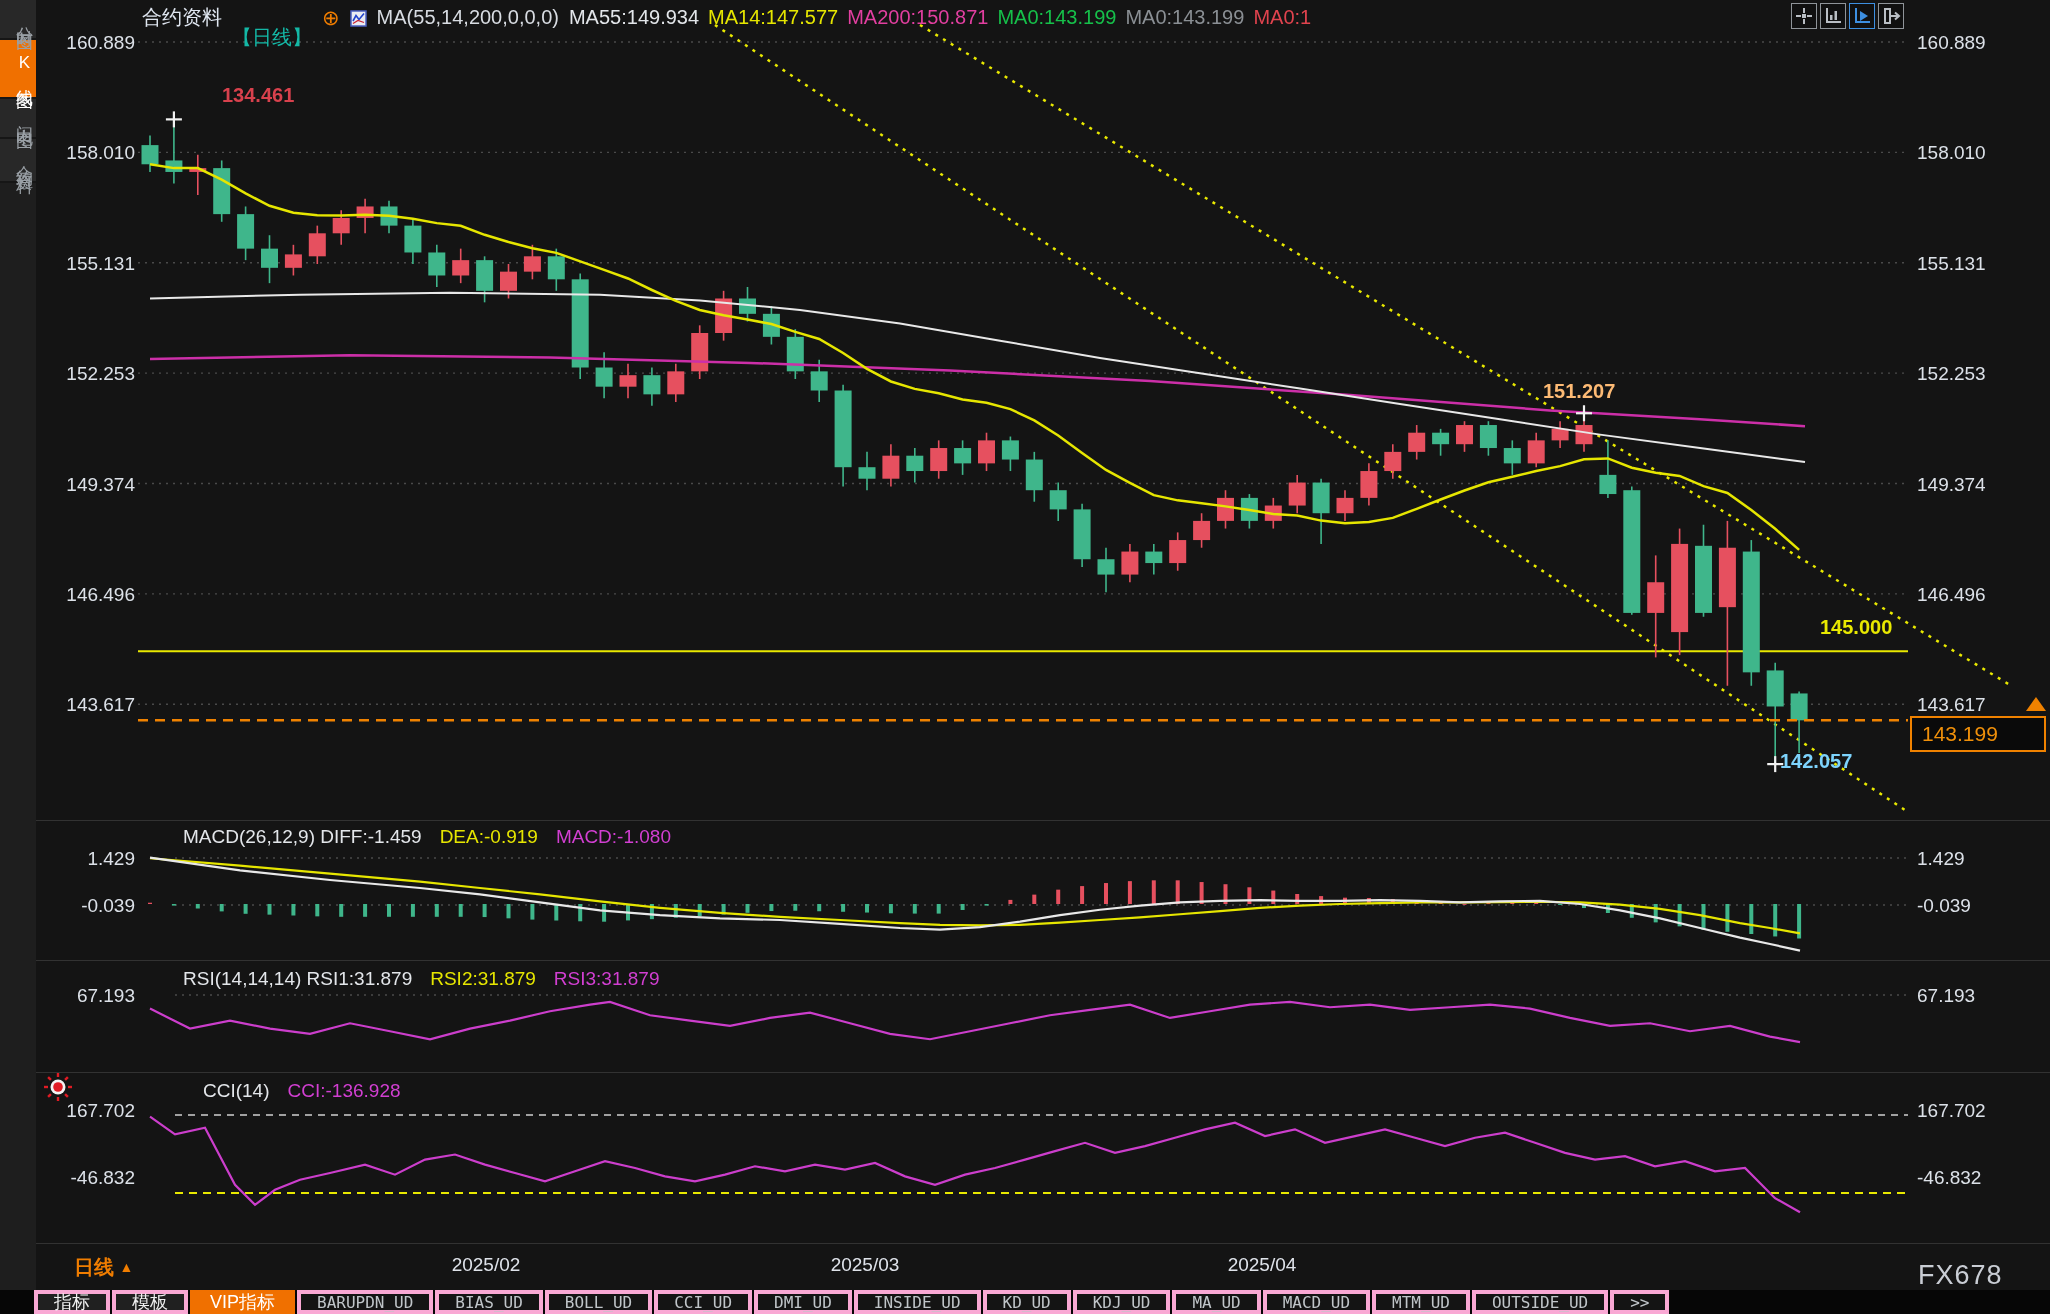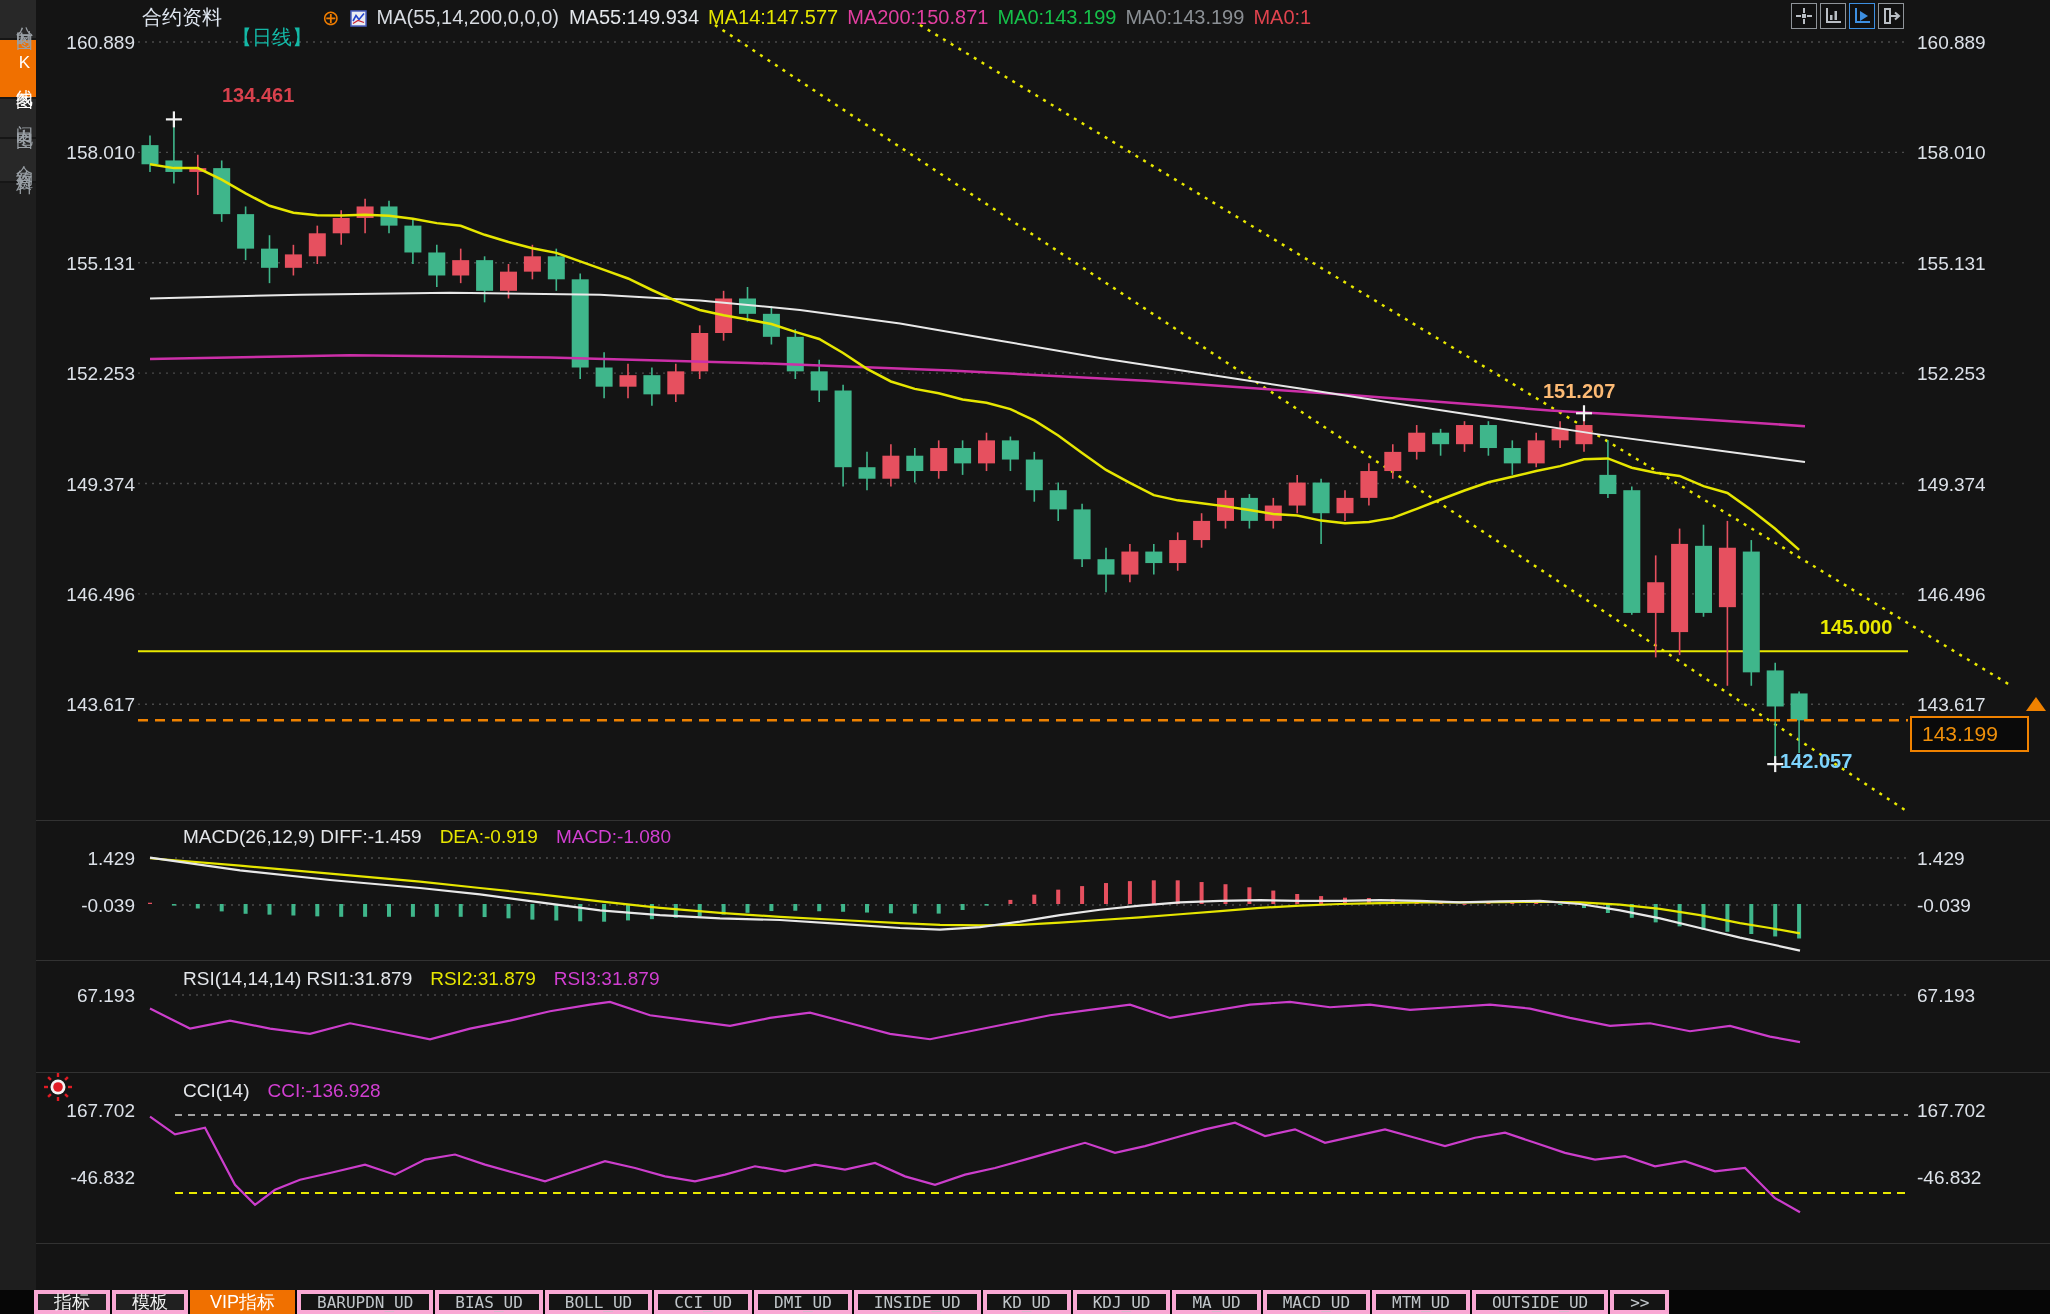--- a/index.html
+++ b/index.html
@@ -29,21 +29,21 @@
     display:flex;align-items:center;justify-content:center;cursor:pointer;}
   .tb-btn.active{border-color:#3d8fe0;}
 
   
   .pane-label{position:absolute;display:flex;gap:18px;font-size:19px;z-index:4;white-space:nowrap;}
 
   
   .anno{position:absolute;font-size:20px;font-weight:bold;z-index:4;white-space:nowrap;}
 
   
-  .price-tag{position:absolute;left:1910px;top:716px;width:119px;height:36px;background:#0a0a0a;
+  .price-tag{position:absolute;left:1910px;top:716px;width:136px;height:36px;background:#0a0a0a;
     border:2px solid #f08200;box-sizing:border-box;color:#f0900a;font-size:21px;
     display:flex;align-items:center;padding-left:10px;z-index:6;}
   .price-arrow{position:absolute;left:2026px;top:697px;width:0;height:0;z-index:6;
     border-left:10px solid transparent;border-right:10px solid transparent;
     border-bottom:14px solid #f08200;}
 
   
   .date-row{position:absolute;left:36px;top:1246px;width:2014px;height:44px;z-index:4;}
   .period-btn{position:absolute;left:38px;top:8px;color:#f07d00;font-size:20px;font-weight:bold;cursor:pointer;}
   .period-btn .tri{font-size:14px;vertical-align:2px;}
@@ -412,36 +412,44 @@
       <span style="color: rgb(227, 230, 234);">MACD(26,12,9) DIFF:-1.459</span>
       <span style="color: rgb(230, 230, 0);">DEA:-0.919</span>
       <span style="color: rgb(210, 63, 210);">MACD:-1.080</span>
     </div>
   <div class="pane-label" style="left:183px;top:968px;" id="rsi-label">
       <span style="color: rgb(227, 230, 234);">RSI(14,14,14) RSI1:31.879</span>
       <span style="color: rgb(230, 230, 0);">RSI2:31.879</span>
       <span style="color: rgb(210, 63, 210);">RSI3:31.879</span>
     </div>
   <div class="pane-label" style="left:183px;top:1080px;" id="cci-label">
-      <span style="color: rgb(227, 230, 234);">CCI(14)</span>
+      <span style="color: rgb(227, 230, 234); margin-left: 20px;">CCI(14)</span>
       <span style="color: rgb(210, 63, 210);">CCI:-136.928</span>
     </div>
 
   <div id="annotations">
       <span class="anno" style="left: 222px; top: 84px; color: rgb(216, 65, 77);">134.461</span>
       <span class="anno" style="left: 1543px; top: 380px; color: #fdba74;">151.207</span>
       <span class="anno" style="left: 1780px; top: 750px; color: #7dd3fc;">142.057</span>
       <span class="anno" style="left: 1820px; top: 616px; color: rgb(233, 233, 0);">145.000</span>
     </div>
 
   <div class="price-tag">
     <span>143.199</span>
   </div>
   <div class="price-arrow"></div>
 
+  <div class="date-row">
+    <span class="period-btn">
+      <span>日线</span>
+      <span class="tri">▲</span>
+    </span>
+    <span id="months"><span class="month" style="left: 450px;">2025/02</span><span class="month" style="left: 829px;">2025/03</span><span class="month" style="left: 1226px;">2025/04</span></span>
+    <span class="watermark">FX678</span>
+  </div>
 
   <div class="tab-bar" id="tabbar">
     <div class="tab-stub"></div>
   <div class="tab cjk">指标</div>
       <div class="tab cjk">模板</div>
       <div class="tab cjk active">VIP指标</div>
       <div class="tab">BARUPDN_UD</div>
       <div class="tab">BIAS_UD</div>
       <div class="tab">BOLL_UD</div>
       <div class="tab">CCI_UD</div>

